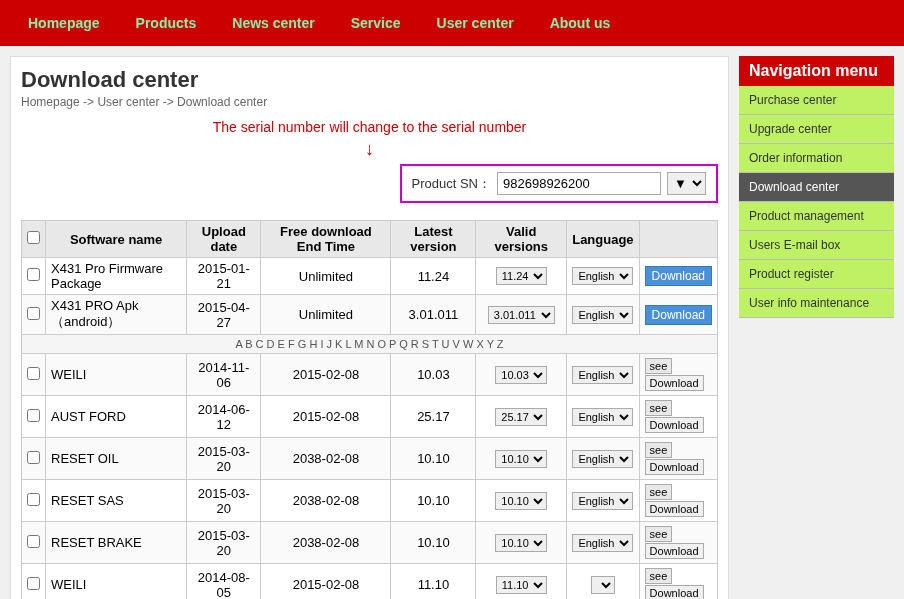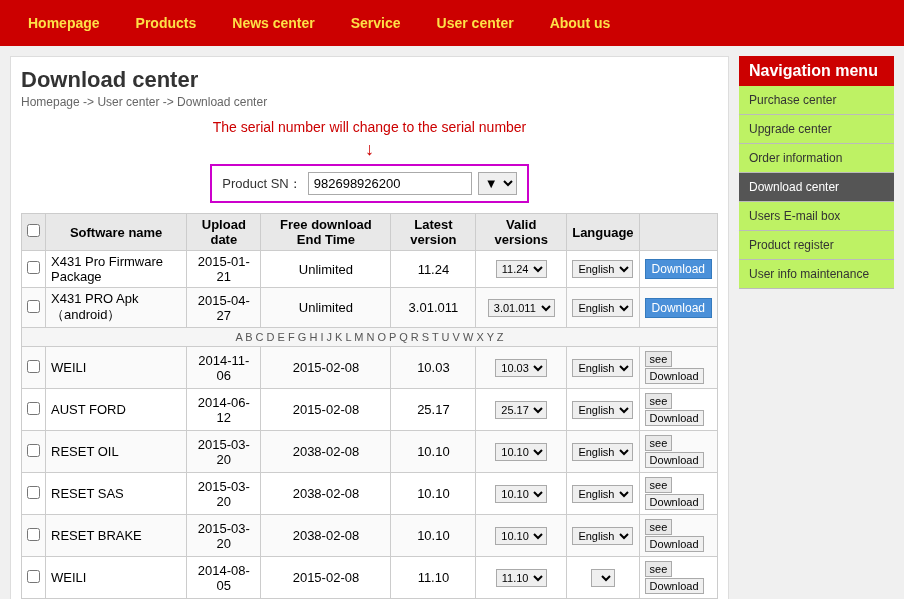--- a/index.html
+++ b/index.html
@@ -7,21 +7,21 @@
 
     
     .top-nav {
       background: #cc0000;
       display: flex;
       align-items: center;
       height: 46px;
       padding: 0 10px;
     }
     .top-nav a {
-      color: #fde047;
+      color: #86efac;
       text-decoration: none;
       padding: 0 18px;
       font-size: 14px;
       font-weight: bold;
       line-height: 46px;
     }
 
     
     .main-layout {
       display: flex;
@@ -59,22 +59,22 @@
     .sn-arrow {
       text-align: center;
       color: #cc0000;
       font-size: 18px;
       margin-bottom: 4px;
     }
 
     
     .sn-box {
       display: flex;
-      justify-content: center;
-      margin-bottom: 10px;
+      justify-content: flex-end;
+      margin-bottom: 17px;
     }
     .sn-box-inner {
       border: 2px solid #cc00cc;
       padding: 6px 10px;
       display: flex;
       align-items: center;
       gap: 6px;
     }
     .sn-box-inner label { font-size: 13px; color: #333; }
     .sn-box-inner input {
@@ -389,17 +389,18 @@
     </table>
 
   </div>
 
   <div class="sidebar">
     <div class="sidebar-title">Navigation menu</div>
     <div class="sidebar-item">Purchase center</div>
     <div class="sidebar-item">Upgrade center</div>
     <div class="sidebar-item">Order information</div>
     <div class="sidebar-item active">Download center</div>
+    <div class="sidebar-item">Product management</div>
     <div class="sidebar-item">Users E-mail box</div>
     <div class="sidebar-item">Product register</div>
     <div class="sidebar-item">User info maintenance</div>
   </div>
 </div>
 
 </body></html>

